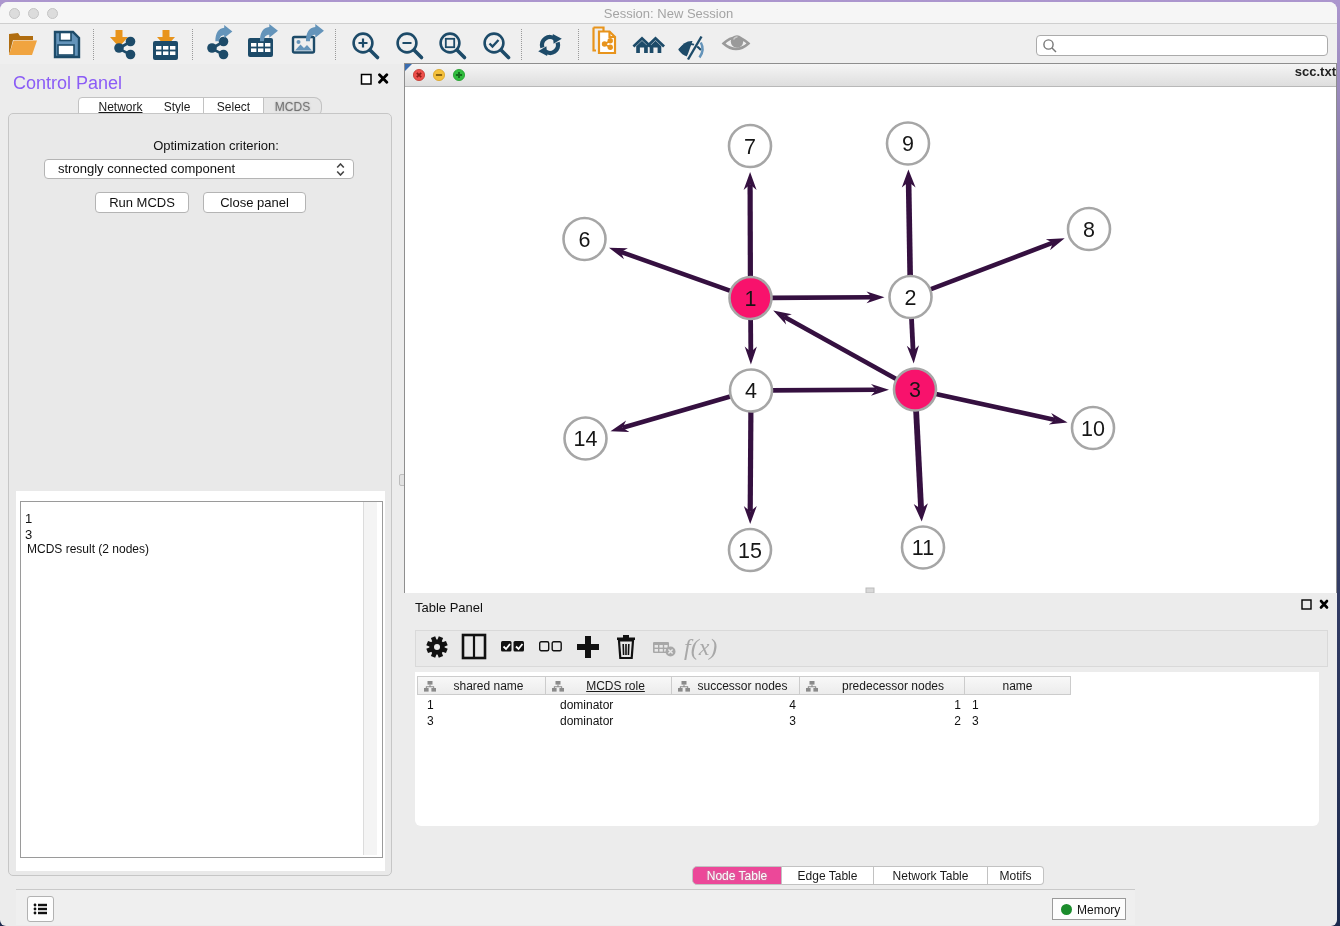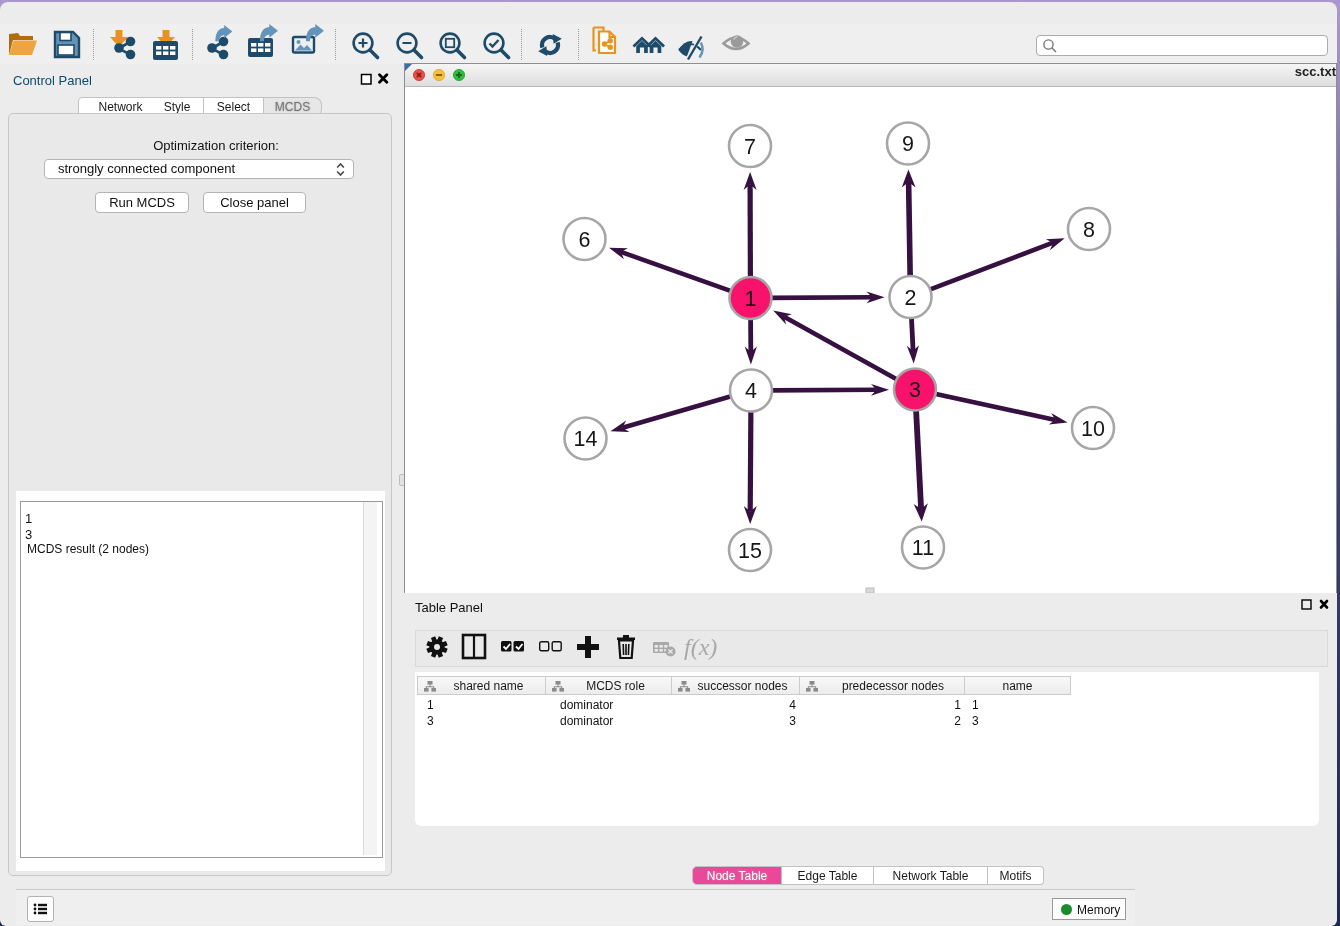--- a/index.html
+++ b/index.html
@@ -14,21 +14,21 @@
   .tl{position:absolute;top:6px;width:11px;height:11px;border-radius:50%;background:#dcdcdc;border:1px solid #c4c4c4;box-sizing:border-box;}
   #wtitle{position:absolute;top:4px;left:0;width:1337px;text-align:center;font-size:13px;color:#a4a4a4;}
   
   #toolbar{position:absolute;left:0;top:22px;width:100%;height:41px;background:#efefef;border-bottom:1px solid #d4d4d4;}
   .tbsep{position:absolute;top:5px;height:31px;width:0;border-left:1px dotted #9a9a9a;}
   .tbi{position:absolute;top:0;}
   #search{position:absolute;left:1036px;top:11px;width:290px;height:19px;background:#fff;border:1px solid #ababab;border-radius:4px;}
   
   #main{position:absolute;left:0;top:62px;width:1337px;height:825px;background:#ececec;}
   
-  #cp-title{position:absolute;left:13px;top:9px;font-size:13px;color:#0c4a6e;}
+  #cp-title{position:absolute;left:13px;top:9px;font-size:18px;color:#8b5cf6;}
   .tab{position:absolute;top:33px;height:20px;box-sizing:border-box;background:#fff;border:1px solid #c2c2c2;font-size:12px;color:#1a1a1a;text-align:center;line-height:19px;}
   #cp-pane{position:absolute;left:8px;top:49px;width:384px;height:763px;background:#e9e9e9;border:1px solid #c6c6c6;border-radius:5px;box-sizing:border-box;}
   #opt-label{position:absolute;left:0;top:74px;width:392px;text-align:center;font-size:13px;color:#111;padding-left:20px;}
   #dropdown{position:absolute;left:44px;top:95px;width:310px;height:20px;background:#fff;border:1px solid #b4b4b4;border-radius:4px;box-sizing:border-box;font-size:13px;color:#111;line-height:18px;padding-left:13px;}
   .btn{position:absolute;top:128px;height:21px;background:#fff;border:1px solid #b4b4b4;border-radius:4px;box-sizing:border-box;font-size:13px;color:#111;text-align:center;line-height:19px;}
   #mcds-box{position:absolute;left:16px;top:427px;width:369px;height:380px;background:#fff;}
   #mcds-legend{position:absolute;left:8px;top:3px;background:#fff;padding:0 3px;font-size:12px;color:#111;margin-top:48px;}
   #mcds-border{position:absolute;left:4px;top:10px;width:361px;height:355px;border:1px solid #9a9a9a;}
   #mcds-sb{position:absolute;right:8px;top:11px;width:13px;height:353px;background:#f4f4f4;border-left:1px solid #dcdcdc;}
   .mcds-item{position:absolute;left:9px;font-size:13px;color:#111;}
@@ -48,20 +48,26 @@
   .td{position:absolute;font-size:12px;color:#111;}
   .btab{position:absolute;top:272px;height:19px;box-sizing:border-box;background:#fff;border:1px solid #c2c2c2;font-size:12px;color:#1a1a1a;text-align:center;line-height:18px;}
   
   #statusbar{position:absolute;left:0;top:887px;width:1119px;height:35px;background:#efefef;border-top:1px solid #c9c9c9;margin-left:16px;}
   #listbtn{position:absolute;left:11px;top:6px;width:27px;height:26px;background:#fdfdfd;border:1px solid #b2b2b2;border-radius:3px;box-sizing:border-box;}
   #membtn{position:absolute;right:9px;top:8px;width:74px;height:22px;background:#fdfdfd;border:1px solid #9a9a9a;box-sizing:border-box;font-size:12px;color:#111;}
 </style>
 </head>
 <body>
 <div id="win">
+  <div id="titlebar">
+    <div class="tl" style="left:9px;"></div>
+    <div class="tl" style="left:28px;"></div>
+    <div class="tl" style="left:47px;"></div>
+    <div id="wtitle">Session: New Session</div>
+  </div>
   <div id="toolbar">
     <svg class="tbi" style="left:0;top:0;" width="1340" height="41" viewBox="0 0 1340 41" id="tbicons">
         <g transform="translate(8,0)">
           <path d="M1 10 L1 31 L5 16 L25 16 L25 12 L12 12 L10 9 Z" fill="#b06d10"></path>
 <path d="M1 31 L5.5 16.5 L29 16.5 L24 31 Z" fill="#f0a440"></path>
         </g>
 <g transform="translate(53,0)">
           <path d="M2 8 h18 l6 6 v19 h-24 Z" fill="#6494ba" stroke="#1d4b69" stroke-width="2.4"></path>
 <rect x="7" y="8.5" width="11" height="8" fill="#fff" stroke="#1d4b69" stroke-width="1.6"></rect>
 <rect x="5" y="21" width="16" height="10" fill="#fff" stroke="#1d4b69" stroke-width="1.6"></rect>
@@ -228,21 +234,21 @@
           <path d="M10 10 L14 14" stroke="#777" stroke-width="1.4"></path>
         </svg>
       </div>
   </div>
   <div id="main">
     <div id="cp-title">Control Panel</div>
     <svg class="abs" style="left:360px;top:9px;" width="34" height="14" viewBox="0 0 34 14">
       <rect x="1.5" y="1.5" width="9.5" height="9.5" fill="#fff" stroke="#000" stroke-width="1.5"></rect>
       <path d="M19.5 1.8 L26.8 9.2 M26.8 1.8 L19.5 9.2" stroke="#000" stroke-width="2.8" stroke-linecap="round"></path>
     </svg>
-    <div class="tab" style="left:78px;width:85px;border-radius:4px 0 0 4px;">Network</div>
+    <div class="tab" style="left:78px;width:85px;border-radius:4px 0 0 4px;text-decoration:underline;">Network</div>
     <div class="tab" style="left:151px;width:53px;border-left:none;">Style</div>
     <div class="tab" style="left:204px;width:60px;border-left:none;">Select</div>
     <div class="tab" style="left:264px;width:58px;border-left:none;border-radius:0 8px 8px 0;background:#e7e7e7;color:#737373;text-shadow:0 0 2px #a9a9a9;">MCDS</div>
     <div id="cp-pane"></div>
     <div id="opt-label">Optimization criterion:</div>
     <div id="dropdown">strongly connected component
       <svg style="position:absolute;right:8px;top:3px;" width="9" height="13" viewBox="0 0 9 13">
         <path d="M1.2 4.5 L4.5 1 L7.8 4.5" fill="none" stroke="#444" stroke-width="1.6"></path>
         <path d="M1.2 8.5 L4.5 12 L7.8 8.5" fill="none" stroke="#444" stroke-width="1.6"></path>
       </svg>
@@ -407,21 +413,21 @@
                 <path d="M5.5 3.5 h1 v2 h-1 Z M2 5.2 h8 v1 h-8 Z M1.8 5.6 h1 v2 h-1 Z M9.2 5.6 h1 v2 h-1 Z"></path>
               </g>
             </svg><span style="margin-left:14px;">shared name</span></div>
       <div class="th" style="left:131px;width:126px;border-left:none;"><svg width="12" height="11" viewBox="0 0 12 11" style="position:absolute;left:6px;top:4px;">
               <g fill="#8a8a8a">
                 <rect x="3.5" y="0" width="5" height="3.6"></rect>
                 <rect x="0" y="7" width="4.6" height="3.6"></rect>
                 <rect x="7.4" y="7" width="4.6" height="3.6"></rect>
                 <path d="M5.5 3.5 h1 v2 h-1 Z M2 5.2 h8 v1 h-8 Z M1.8 5.6 h1 v2 h-1 Z M9.2 5.6 h1 v2 h-1 Z"></path>
               </g>
-            </svg><span style="margin-left:14px;">MCDS role</span></div>
+            </svg><span style="margin-left:14px;text-decoration:underline;">MCDS role</span></div>
       <div class="th" style="left:257px;width:128px;border-left:none;"><svg width="12" height="11" viewBox="0 0 12 11" style="position:absolute;left:6px;top:4px;">
               <g fill="#8a8a8a">
                 <rect x="3.5" y="0" width="5" height="3.6"></rect>
                 <rect x="0" y="7" width="4.6" height="3.6"></rect>
                 <rect x="7.4" y="7" width="4.6" height="3.6"></rect>
                 <path d="M5.5 3.5 h1 v2 h-1 Z M2 5.2 h8 v1 h-8 Z M1.8 5.6 h1 v2 h-1 Z M9.2 5.6 h1 v2 h-1 Z"></path>
               </g>
             </svg><span style="margin-left:14px;">successor nodes</span></div>
       <div class="th" style="left:385px;width:165px;border-left:none;"><svg width="12" height="11" viewBox="0 0 12 11" style="position:absolute;left:6px;top:4px;">
               <g fill="#8a8a8a">

